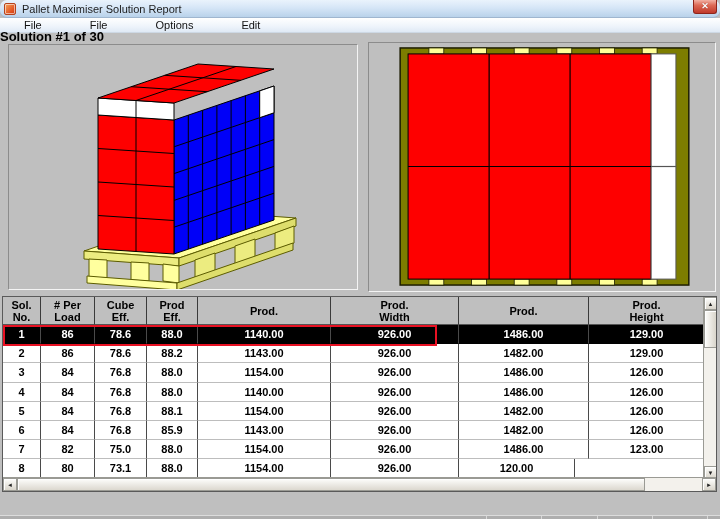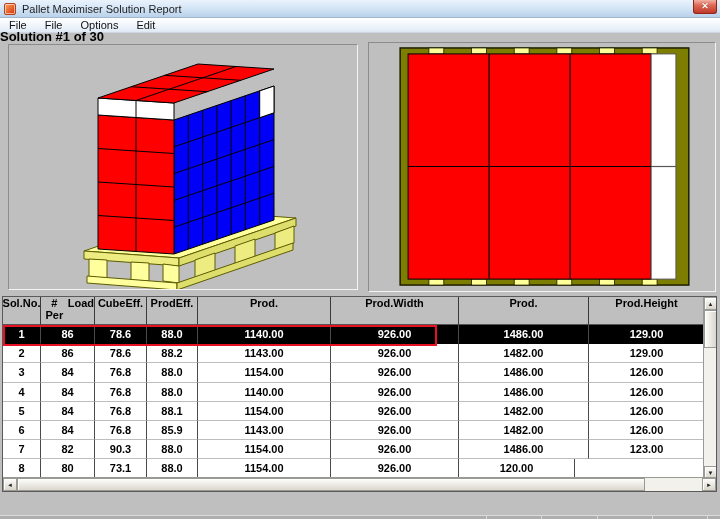--- a/index.html
+++ b/index.html
@@ -6,21 +6,21 @@
   html,body { width:720px; height:519px; overflow:hidden; }
   body { font-family:"Liberation Sans", sans-serif; background:#bfbfbf; position:relative; }
 
   .window { position:absolute; inset:0; background:#bfbfbf; }
 
   
   .titlebar{
     position:absolute; top:0; left:0; right:0; height:18px;
     background:linear-gradient(#eaf3fc 0%, #d6e6f7 45%, #b9d2ea 100%);
     border-bottom:1px solid #9fb6cf;
-    display:flex; align-items:center;
+    display:flex; align-items:center;border-radius:7px;
   }
   .app-icon{
     width:12px; height:12px; margin:0 6px 0 4px; border-radius:2px;
     background:linear-gradient(135deg,#f6a55d 0%, #e2511f 70%, #c93c12 100%);
     border:1px solid #b5431c;
     box-shadow:inset 0 0 0 1px rgba(255,255,255,.55);
   }
   .title-text{ font-size:11px; color:#1d1d1d; }
   .close-btn{
     position:absolute; right:3px; top:0; width:24px; height:14px;
@@ -30,21 +30,21 @@
     text-shadow:0 0 1px #7a1d14; cursor:default;
   }
 
   
   .menubar{
     position:absolute; top:18px; left:0; right:0; height:15px;
     background:linear-gradient(#ffffff 0%, #eef4fb 60%, #dfe9f5 100%);
     border-bottom:1px solid #cdd8e4;
     display:flex; align-items:center; font-size:11px; color:#111;
   }
-  .menu-item{ padding:0 9px; height:15px; line-height:15px; }
+  .menu-item{ padding:0 24px; height:15px; line-height:15px; }
 
   
   .solution-header{
     position:absolute; top:29px; left:0; right:28px; text-align:left;
     font-size:13px; font-weight:bold; color:#000;
   }
 
   
   .panel{
     position:absolute; background:#bfbfbf;
@@ -57,21 +57,21 @@
 
   
   .table-area{
     position:absolute; left:2px; top:296px; width:715px; height:196px;
     background:#fff; border:1px solid #5a5a5a; overflow:hidden;
   }
   .grid{ position:absolute; left:0; top:0; width:702px; }
   .t-row{ display:flex; }
   .t-head .t-cell{
     background:var(--headerBg); font-weight:bold; font-size:11px; color:#000;
-    height:28px; display:flex; justify-content:center;
+    height:28px; display:flex; flex-direction:column; justify-content:center;
     text-align:center; line-height:12px;
     border-right:1px solid #3a3a3a; border-bottom:1px solid #555;
   }
   .t-body .t-row{ height:19.2px; background:#fff; }
   .t-body .t-cell{
     font-weight:bold; font-size:11px; color:#000; text-align:center;
     line-height:18px; border-right:1px solid #4a4a4a; border-bottom:1px solid #bdbdbd;
     overflow:hidden;
   }
   .t-body .t-row.selected{ background:var(--selectionBg); }
@@ -311,21 +311,21 @@
           <div class="t-cell c2">76.8</div>
           <div class="t-cell c3">85.9</div>
           <div class="t-cell c4">1143.00</div>
           <div class="t-cell c5">926.00</div>
           <div class="t-cell c6">1482.00</div>
           <div class="t-cell c7">126.00</div>
         </div>
         <div class="t-row">
           <div class="t-cell c0">7</div>
           <div class="t-cell c1">82</div>
-          <div class="t-cell c2">90.3</div>
+          <div class="t-cell c2">75.0</div>
           <div class="t-cell c3">88.0</div>
           <div class="t-cell c4">1154.00</div>
           <div class="t-cell c5">926.00</div>
           <div class="t-cell c6">1486.00</div>
           <div class="t-cell c7">123.00</div>
         </div>
         <div class="t-row">
           <div class="t-cell c0">8</div>
           <div class="t-cell c1">80</div>
           <div class="t-cell c2">73.1</div>

